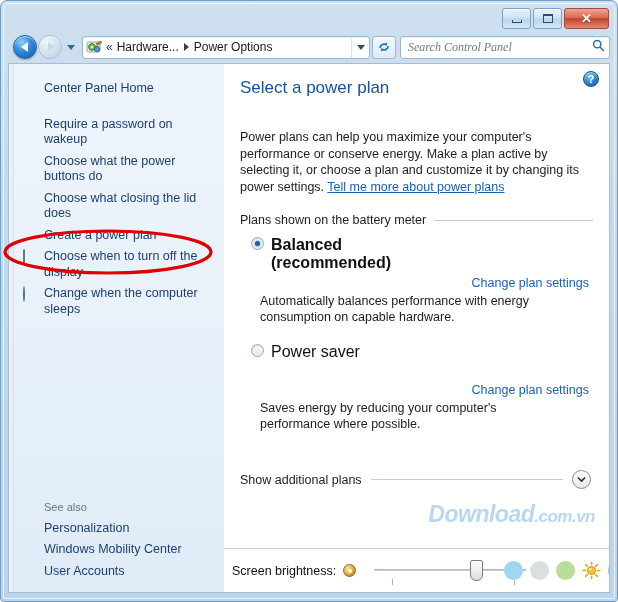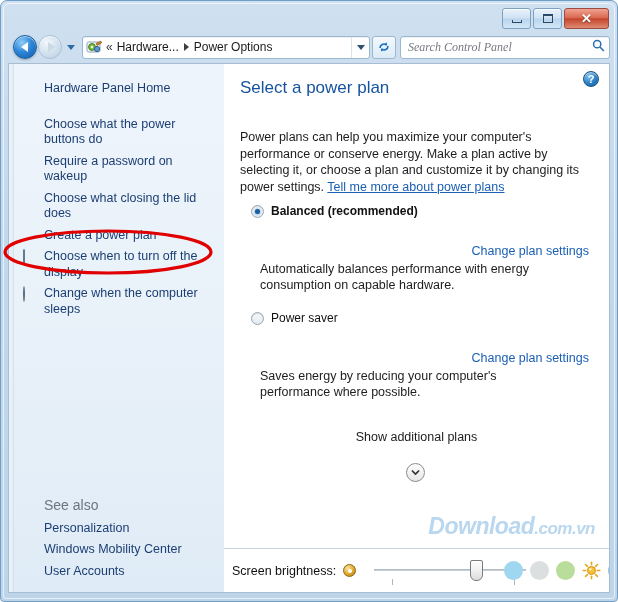--- a/index.html
+++ b/index.html
@@ -198,21 +198,21 @@
     content: ""; position: absolute; left: 4px; bottom: -3px;
     width: 6px; height: 2px; background: #6f8ca6;
   }
   .sleep-icon {
     width: 13px; height: 13px; border-radius: 50%;
     background: linear-gradient(135deg, #f2f6fa 0%, #f2f6fa 48%, #3f4e5e 50%, #26313d 100%);
     border: 1px solid #5d6e7e;
   }
   .see-also-wrap { position: absolute; left: 0; right: 0; bottom: 10px; }
   .see-also-title {
-    color: #6a7681; font-size: 14px; padding: 2px 10px 5px 30px;
+    color: #6a7681; font-size: 11px; padding: 2px 10px 5px 30px;
     font-family: "Liberation Sans", sans-serif;
   }
 
   
   .content {
     flex: 1 1 auto; position: relative; background: #ffffff;
     padding: 14px 16px 0 16px;
     overflow: hidden;
   }
   .help-icon {
@@ -265,59 +265,58 @@
     position: relative;
   }
   .radio.checked::after {
     content: ""; position: absolute; left: 3px; top: 3px;
     width: 5px; height: 5px; border-radius: 50%;
     background: #1c5f9e;
     box-shadow: 0 0 2px #2c7cc4;
   }
   .plan-main { flex: 1 1 auto; }
   .plan-name {
-    font-size: 12px; color: #111111;
+    font-size: 16px; color: #111111;
     font-family: "Liberation Sans", sans-serif;
   }
   .plan-name.bold { font-weight: bold; }
   .plan-desc {
     font-size: 12.5px; color: #1d1d1d; line-height: 16px;
     margin-top: 3px; margin-left: 20px; max-width: 290px;
     font-family: "Liberation Sans", sans-serif;
   }
   .plan-link {
     flex: 0 0 auto; color: #1a5fb4; font-size: 12.5px;
     margin-left: 10px; margin-right: 4px; white-space: nowrap;
     cursor: default;
     font-family: "Liberation Sans", sans-serif;
     margin-top: 40px;
   }
 
   .additional {
     display: flex; align-items: center; gap: 9px;
-    margin-top: 30px;
-    flex-direction: column;
+    margin-top: 38px;
   }
   .additional .label {
     color: #1d1d1d; font-size: 12.5px; white-space: nowrap;
     font-family: "Liberation Sans", sans-serif;
   }
   .additional .rule { flex: 1 1 auto; height: 1px; background: #c8cdd3; }
   .chev-btn {
     width: 19px; height: 19px; border-radius: 50%; flex: 0 0 19px;
     background: linear-gradient(to bottom, #fdfdfd, #e6e6e6);
     border: 1px solid #8d8d8d;
     display: flex; align-items: center; justify-content: center;
     margin-right: 2px;
   }
   .chev-btn svg { display: block; }
 
   
   .watermark {
-    position: absolute; right: 14px; bottom: 52px;
+    position: absolute; right: 14px; bottom: 64px;
     font-size: 23px; font-weight: bold; font-style: italic;
     color: #b9d7ef; letter-spacing: -0.5px;
     font-family: "Liberation Sans", sans-serif;
     user-select: none; white-space: nowrap;
   }
   .watermark .suffix { font-size: 17px; font-weight: bold; font-style: italic; }
 
   
   .brightness-bar {
     position: absolute; left: 0; right: 0; bottom: 0; height: 44px;
@@ -427,24 +426,24 @@
           <line x1="8" y1="8" x2="11.8" y2="12" stroke="#2a6fb0" stroke-width="1.6"></line>
         </svg>
       </span>
     </div>
   </div>
 
   <div class="client">
     <div class="edge-strip"></div>
 
     <div class="sidebar">
-      <a class="side-link home">Hardware Panel Home</a>
-
+      <a class="side-link home">Center Panel Home</a>
+
+      <a class="side-link">Require a password on wakeup</a>
       <a class="side-link">Choose what the power buttons do</a>
-      <a class="side-link">Require a password on wakeup</a>
       <a class="side-link">Choose what closing the lid does</a>
       <a class="side-link">Create a power plan</a>
 
       <a class="side-link with-icon">
         <span class="side-icon">
           <span class="mon-icon"></span>
         </span>
         <span>Choose when to turn off the display</span>
       </a>
 
@@ -465,20 +464,24 @@
 
     <div class="content">
       <div class="help-icon">?</div>
 
       <div class="page-title">Select a power plan</div>
 
       <div class="intro">
         <span>Power plans can help you maximize your computer's performance or conserve energy. Make a plan active by selecting it, or choose a plan and customize it by changing its power settings. </span><a class="inline-link">Tell me more about power plans</a>
       </div>
 
+      <div class="section-head">
+        <span class="label">Plans shown on the battery meter</span>
+        <span class="rule"></span>
+      </div>
 
       <div class="plan-row">
         <span class="radio checked"></span>
         <div class="plan-main">
           <div class="plan-name bold">Balanced (recommended)</div>
         </div>
         <a class="plan-link">Change plan settings</a>
       </div>
       <div class="plan-desc">Automatically balances performance with energy consumption on capable hardware.</div>
 

